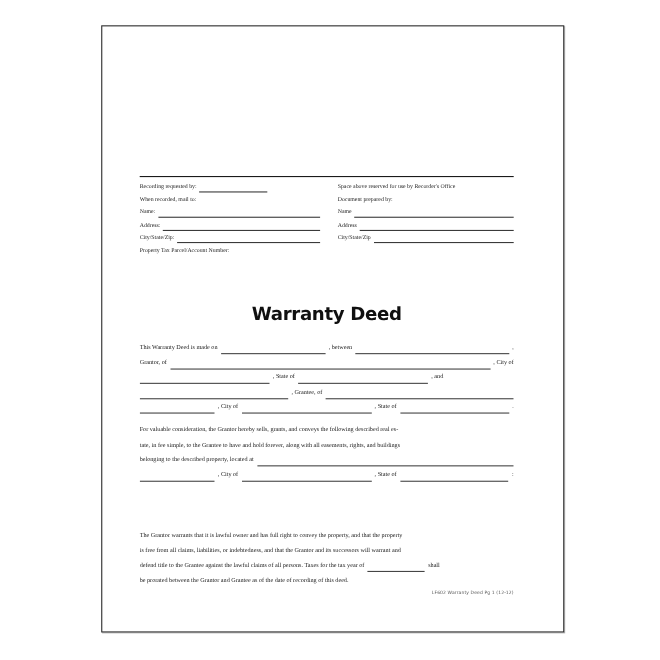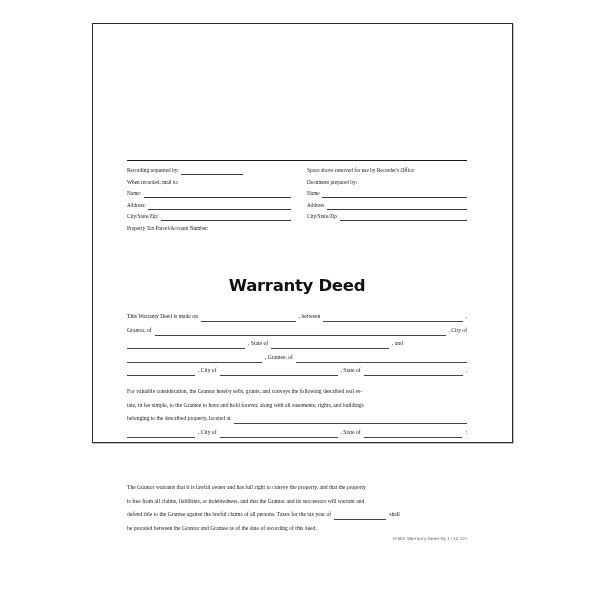--- a/index.html
+++ b/index.html
@@ -16,21 +16,21 @@
     color: #1a1a1a;
     position: relative;
   }
 
   
   .page {
     position: absolute;
     left: 92px;
     top: 23px;
     width: 421px;
-    height: 420px;
+    height: 552px;
     background: #ffffff;
     border: 1px solid #2b2b2b;
     box-sizing: border-box;
     box-shadow: 0.8px 0.8px 0 0 rgba(0,0,0,0.30);
   }
 
   .page-inner {
     position: absolute;
     left: 34px;
     top: 0;

